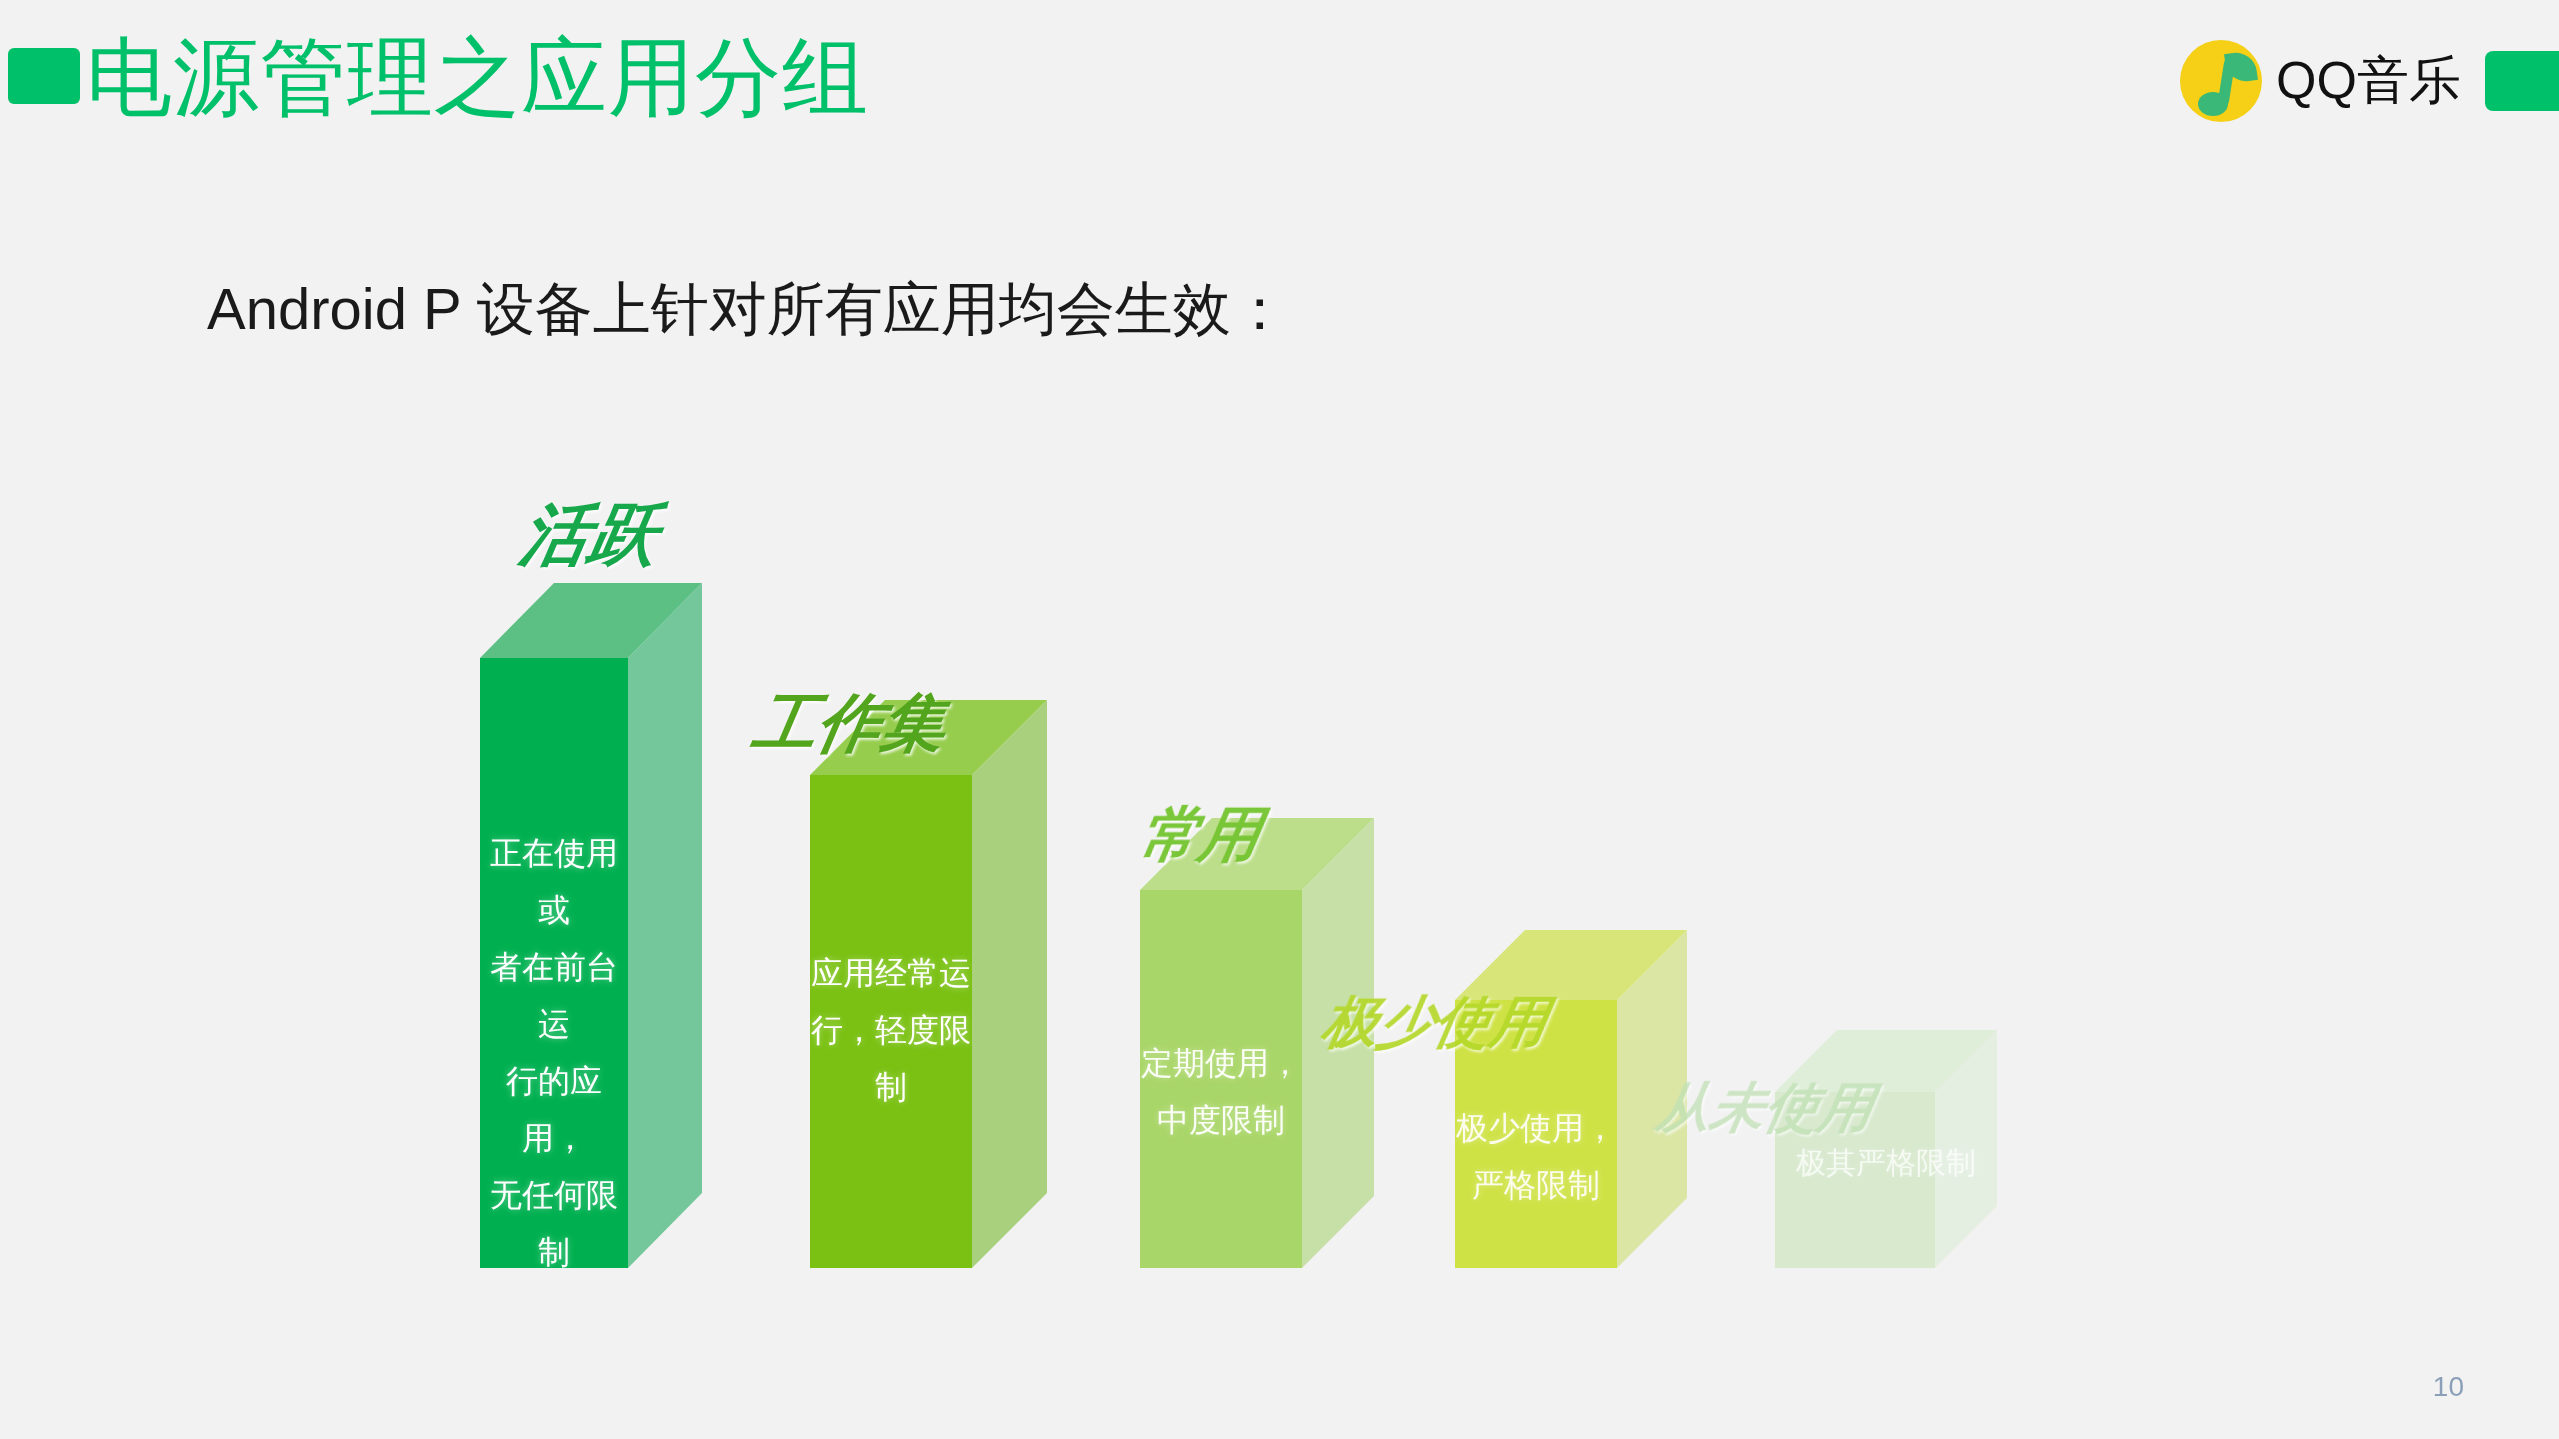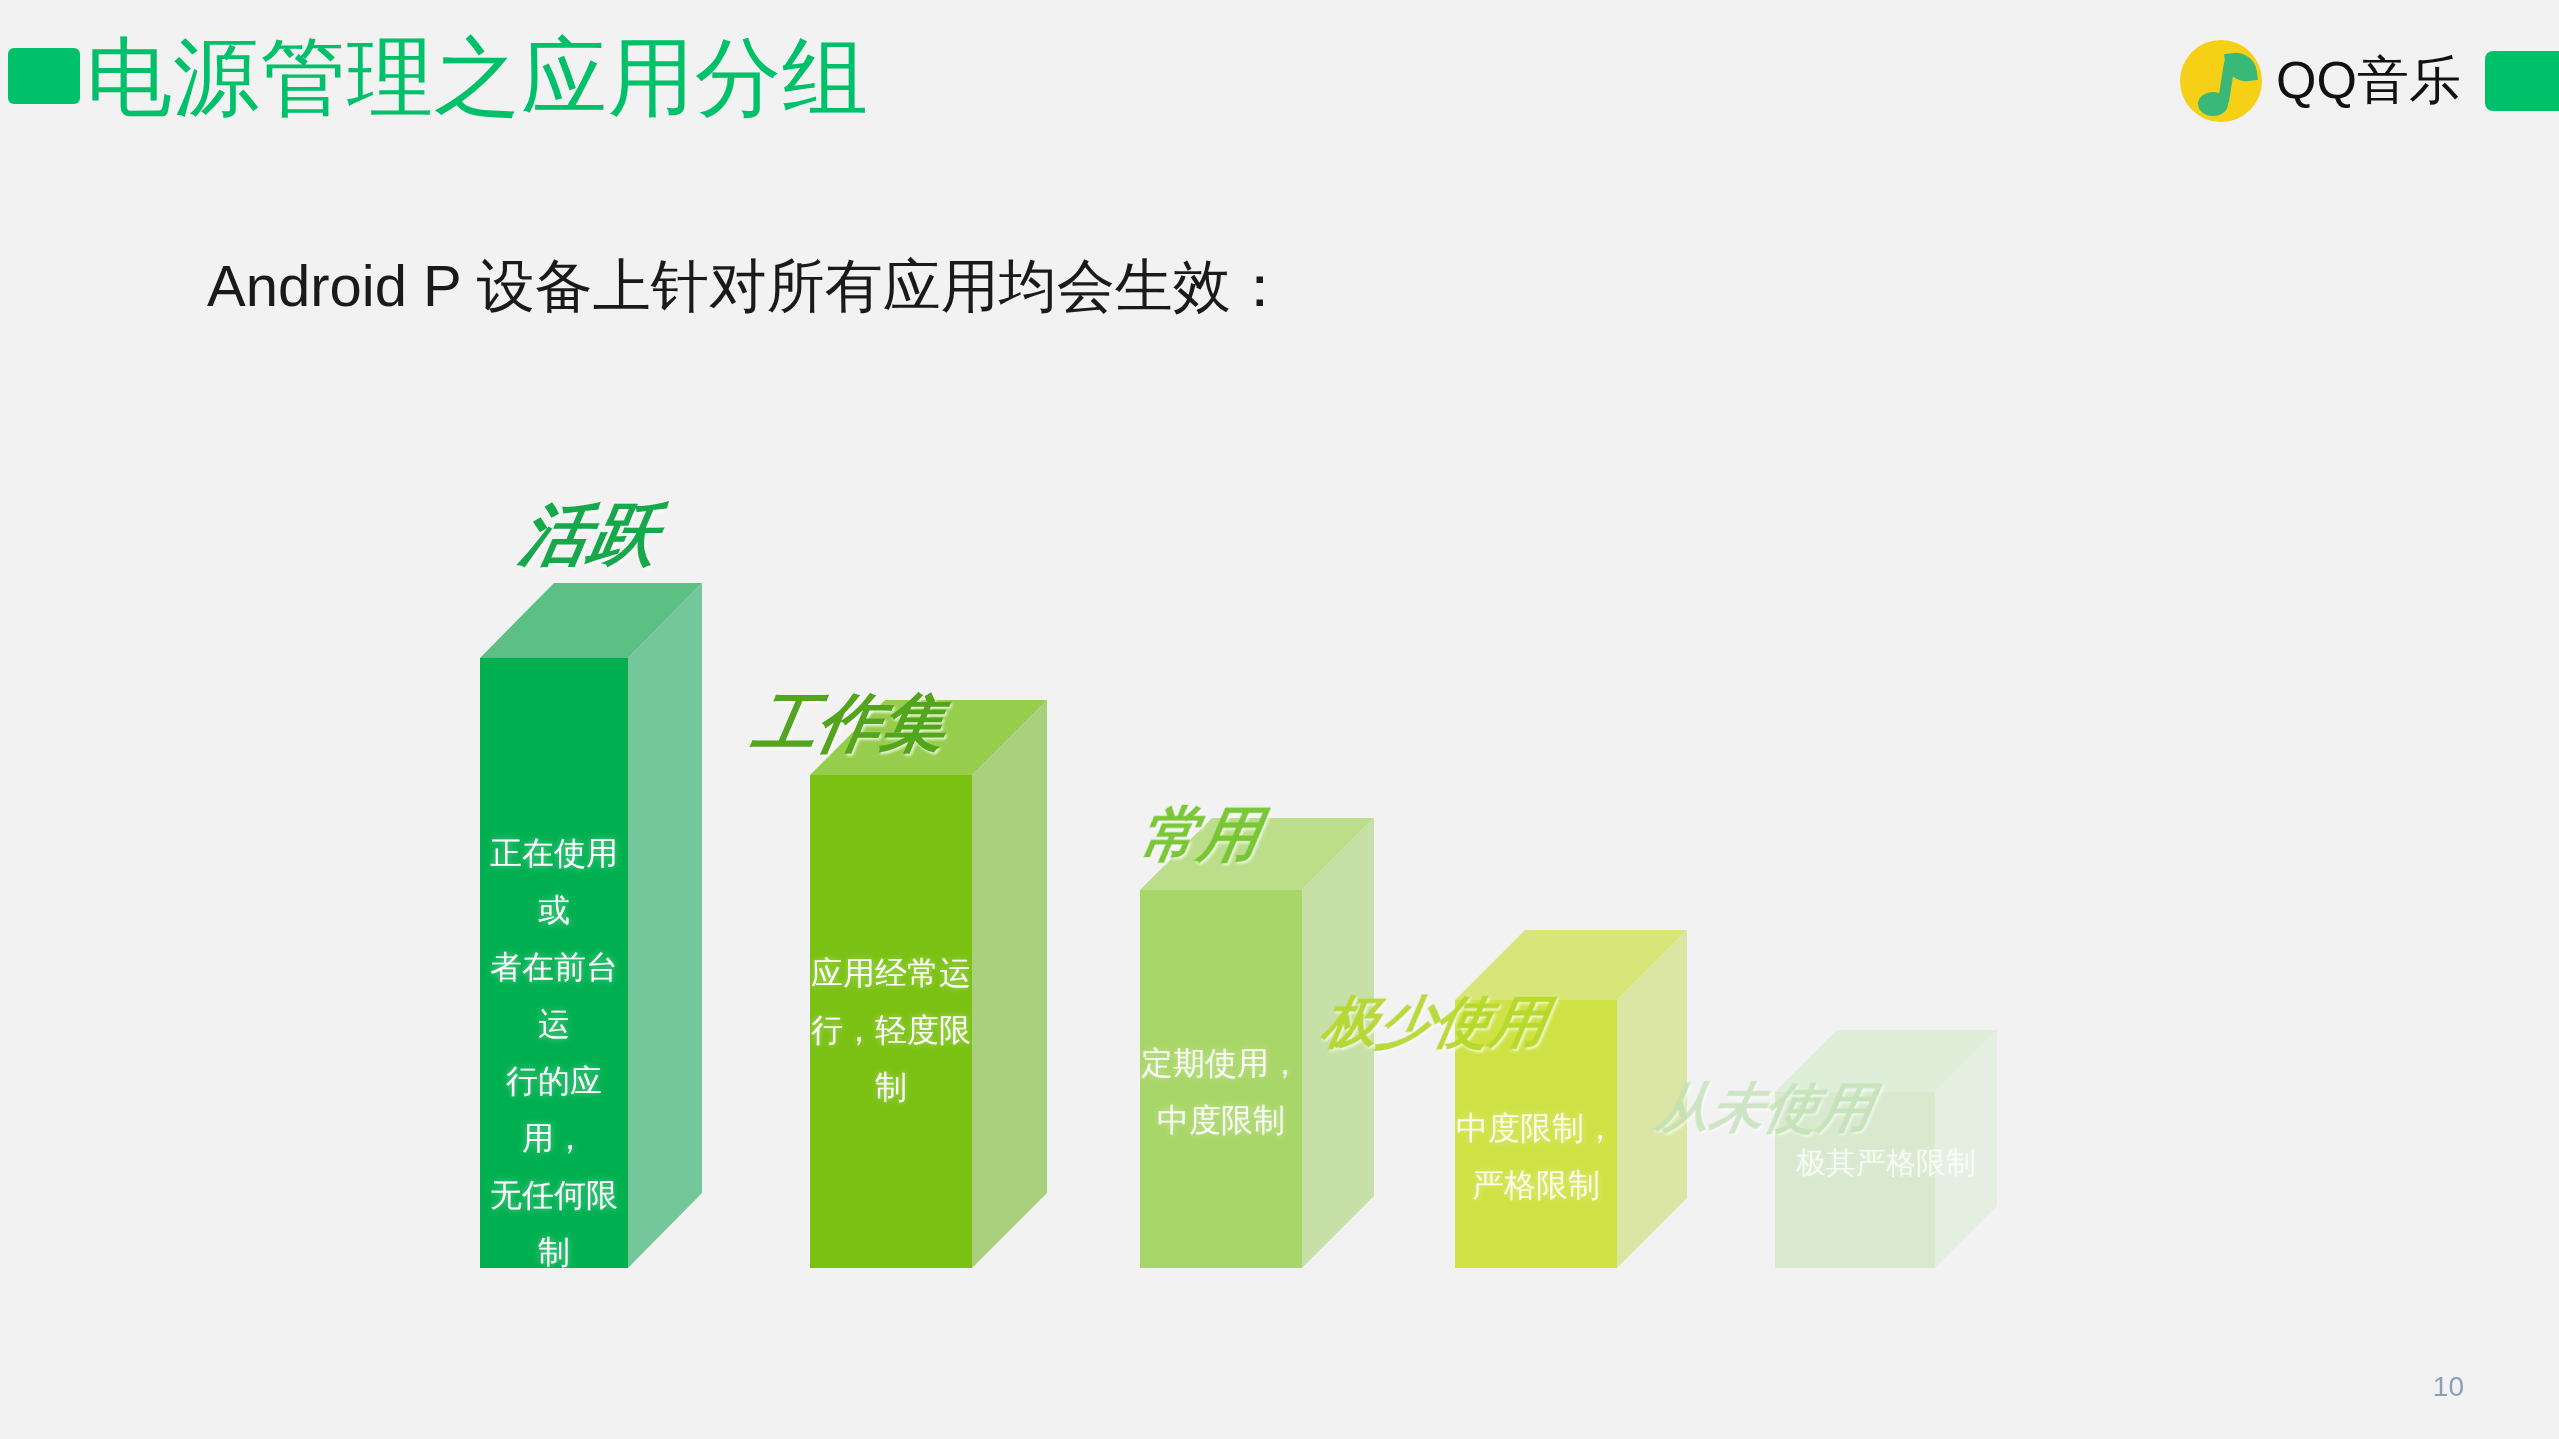--- a/index.html
+++ b/index.html
@@ -49,21 +49,21 @@
     transform:rotate(-8deg);
   }
   .logo-text { font-size:52px; color:#111; white-space:nowrap; letter-spacing:0px; }
   .logo-block {
     width:88px; height:60px; background:#00c06a;
     border-radius:8px; margin-left:24px; margin-right:-14px;
   }
 
   
   .subtitle {
-    position:absolute; left:207px; top:248px;
+    position:absolute; left:207px; top:271px;
     font-size:58px; color:#1a1a1a; white-space:nowrap;
   }
 
   
   .chart { position:absolute; left:0; top:0; width:2559px; height:1439px; }
 
   .bar { position:absolute; }
   .bar .face-front { position:absolute; left:0; }
   .bar .face-side  { position:absolute; }
   .bar .face-top   { position:absolute; }
@@ -140,21 +140,21 @@
       <div>定期使用，</div>
       <div>中度限制</div>
     </div>
     <div class="bar" style="opacity: 0.9;">
       <div class="face-side" style="left: 1617px; top: 930px; width: 70px; height: 338px; background: rgb(216, 229, 156); clip-path: polygon(0px 70px, 100% 0px, 100% calc(100% - 70px), 0px 100%);"></div>
       <div class="face-top" style="left: 1455px; top: 930px; width: 232px; height: 70px; background: rgb(213, 229, 107); clip-path: polygon(70px 0px, 100% 0px, calc(100% - 70px) 100%, 0px 100%);"></div>
       <div class="face-front" style="left: 1455px; top: 1000px; width: 162px; height: 268px; background: rgb(203, 224, 50);"></div>
     </div>
     <div class="bar-label" style="color: rgb(180, 216, 41); font-size: 56px; left: 1435px; top: 985px; transform: translateX(-50%) skewX(-10deg); opacity: 0.9;">极少使用</div>
     <div class="bar-desc" style="left: 1455px; width: 162px; top: 1100px; opacity: 0.9;">
-      <div>中度限制，</div>
+      <div>极少使用，</div>
       <div>严格限制</div>
     </div>
     <div class="bar" style="opacity: 0.75;">
       <div class="face-side" style="left: 1935px; top: 1030px; width: 62px; height: 238px; background: rgb(223, 238, 220); clip-path: polygon(0px 62px, 100% 0px, 100% calc(100% - 62px), 0px 100%);"></div>
       <div class="face-top" style="left: 1775px; top: 1030px; width: 222px; height: 62px; background: rgb(217, 236, 208); clip-path: polygon(62px 0px, 100% 0px, calc(100% - 62px) 100%, 0px 100%);"></div>
       <div class="face-front" style="left: 1775px; top: 1092px; width: 160px; height: 176px; background: rgb(207, 230, 194);"></div>
     </div>
     <div class="bar-label" style="color: rgb(192, 224, 180); font-size: 54px; left: 1765px; top: 1072px; transform: translateX(-50%) skewX(-10deg); opacity: 0.75;">从未使用</div>
     <div class="bar-desc" style="left: 1775px; width: 222px; top: 1140px; font-size: 30px; line-height: 46px; opacity: 0.75;">
       <div>极其严格限制</div>

